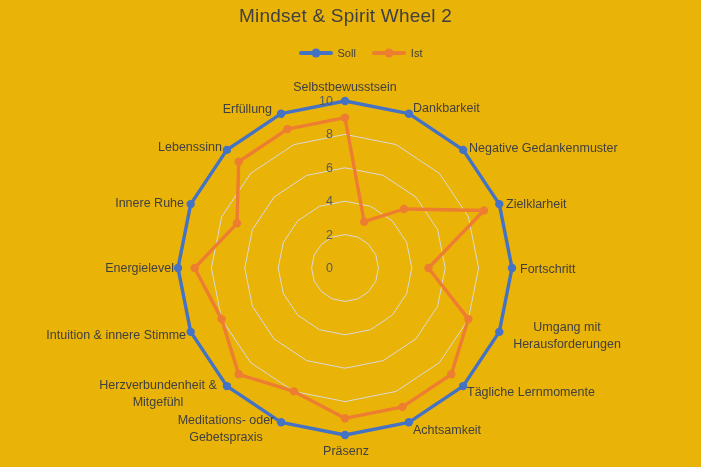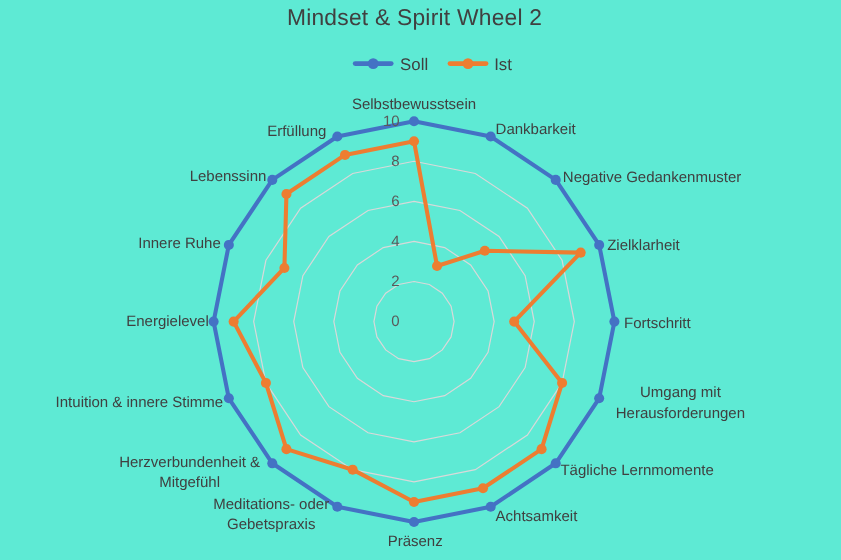--- a/index.html
+++ b/index.html
@@ -1,19 +1,19 @@
 <!DOCTYPE html>
 <html><head>
 <meta charset="utf-8">
 <style>
   html,body{margin:0;padding:0;background:#fff;}
   #chart-root{
     position:relative;
     width:701px;height:467px;
-    background:#5eead4;
+    background:#eab308;
     font-family:"Liberation Sans", sans-serif;
     overflow:hidden;
   }
   #chart-title{
     position:absolute;top:5px;left:0;right:0;
     padding-right:10px;
     text-align:center;
     font-size:19px;
     color:#404040;
     letter-spacing:0.2px;
@@ -34,21 +34,21 @@
     width:34px;height:4px;border-radius:2px;
     display:inline-block;
   }
   .legend-dot{
     position:absolute;left:50%;top:50%;
     width:9px;height:9px;border-radius:50%;
     transform:translate(-50%,-50%);
     display:inline-block;
   }
   .legend-label{
-    font-size:14px;color:#404040;
+    font-size:11px;color:#404040;
   }
   #radar-svg{position:absolute;left:0;top:0;}
   text{font-family:"Liberation Sans", sans-serif;}
 </style>
 </head>
 <body>
 
 <div id="chart-root">
 
   <div id="chart-title" style="color: rgb(64, 64, 64);">Mindset &amp; Spirit Wheel 2</div>

